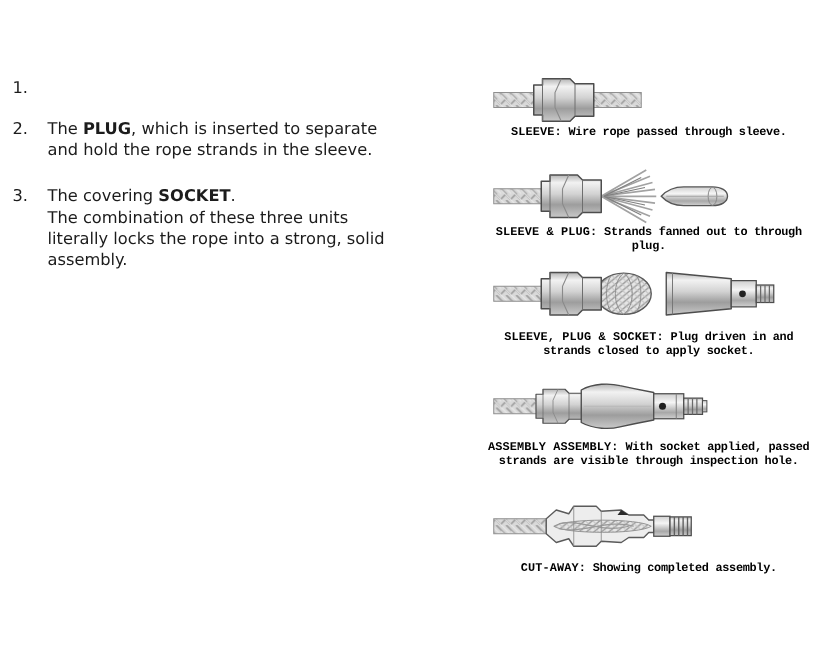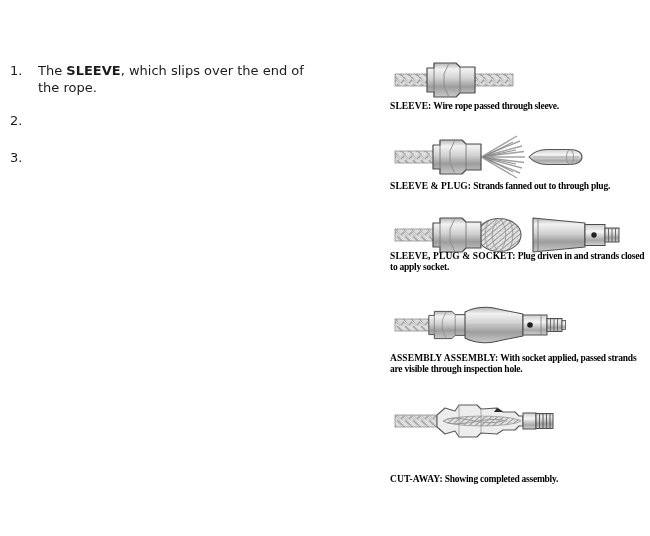--- a/index.html
+++ b/index.html
@@ -10,22 +10,22 @@
   .item{display:flex;margin-bottom:16px;font-size:13px;line-height:17px;}
   .item:nth-child(2){margin-bottom:20px;}
   .num{flex:0 0 28px;}
   .txt{width:272px;}
   .term{font-weight:bold;}
   .note{margin:0;}
 
   
   .fig{position:absolute;left:390px;margin:0;}
   .fig svg{display:block;position:absolute;left:3px;top:0;}
-  .figcap{position:absolute;left:0;width:258px;font-family:Liberation Serif, serif;
-          font-size:9.5px;line-height:10.5px;letter-spacing:-0.25px;color:#000;font-weight:bold;}
+  .figcap{position:absolute;left:0;width:258px;font-family:Liberation Mono, monospace;
+          font-size:9.5px;line-height:10.5px;letter-spacing:-0.25px;color:#000;font-weight:bold;text-align:center;}
   .figcap b{letter-spacing:0.1px;}
   .svgbox{position:absolute;left:3px;}
 </style>
 </head>
 <body>
 
 <svg width="0" height="0" style="position:absolute" aria-hidden="true">
   <defs>
     <linearGradient id="gMetal" x1="0" x2="0" y1="0" y2="1">
       <stop offset="0" stop-color="#b5b5b5"></stop>
@@ -54,27 +54,28 @@
       <path d="M-24,-12 L-17,-12 L-17,-17 L5,-17 L9,-13 L24,-13 L24,13 L9,13 L5,17 L-17,17 L-17,12 L-24,12 Z" fill="url(#gMetal)" stroke="#4d4d4d" stroke-width="1.2" stroke-linejoin="round"></path>
       <path d="M-17,-17 L-17,17 M9,-13 L9,13" stroke="#6e6e6e" stroke-width="0.8" fill="none"></path>
       <path d="M-2,-17 L-7,-6 L-7,6 L-2,17" stroke="#8a8a8a" stroke-width="0.9" fill="none"></path>
     </g>
   </defs>
 </svg>
 
 <ol class="instructions">
   <li class="item">
     <span class="num">1.</span>
-    <div class="txt"><span>The </span><b class="term">SLEEVE</b><span>, which slips over the end of the rope.</span><div class="note"></div></div>
   </li>
   <li class="item">
     <span class="num">2.</span>
+    <div class="txt"><span>The </span><b class="term">PLUG</b><span>, which is inserted to separate and hold the rope strands in the sleeve.</span><div class="note"></div></div>
   </li>
   <li class="item">
     <span class="num">3.</span>
+    <div class="txt"><span>The covering </span><b class="term">SOCKET</b><span>.</span><div class="note">The combination of these three units literally locks the rope into a strong, solid assembly.</div></div>
   </li>
 </ol>
 
 <figure class="fig" style="top:0">
   <svg class="svgbox" style="top:58px" width="250" height="44" viewBox="0 0 250 44">
     <rect x="2" y="16" width="118" height="12" fill="url(#pRope)" stroke="#8f8f8f" stroke-width="0.8"></rect>
     <use href="#sleeveShape" xlink:href="#sleeveShape" transform="translate(58,22)"></use>
   </svg>
   <figcaption class="figcap" style="top:101px"><b>SLEEVE:</b> <span>Wire rope passed through sleeve.</span></figcaption>
 </figure>
@@ -102,21 +103,21 @@
     <ellipse cx="106" cy="25" rx="22" ry="16.5" fill="url(#pWeave)" stroke="#5a5a5a" stroke-width="1.1"></ellipse>
     <path d="M106,8.5 C97,15 97,35 106,41.5 M106,8.5 C115,15 115,35 106,41.5 M96,10.5 C91,16 91,34 96,39.5 M116,10.5 C121,16 121,34 116,39.5" stroke="#8f8f8f" stroke-width="0.8" fill="none"></path>
     <use href="#sleeveShape" xlink:href="#sleeveShape" transform="translate(64,25)"></use>
     <path d="M140,8 L140,42 L192,37 L192,13 Z" fill="url(#gMetal)" stroke="#4d4d4d" stroke-width="1.1" stroke-linejoin="round"></path>
     <path d="M145,8.4 L145,41.6" stroke="#777777" stroke-width="0.8"></path>
     <rect x="192" y="14.5" width="20" height="21" fill="url(#gPlug)" stroke="#4d4d4d" stroke-width="1"></rect>
     <circle cx="201" cy="25" r="2.7" fill="#222222"></circle>
     <rect x="212" y="18" width="14" height="14" fill="url(#gMetal)" stroke="#4d4d4d" stroke-width="1"></rect>
     <path d="M215.5,18 L215.5,32 M219,18 L219,32 M222.5,18 L222.5,32" stroke="#6a6a6a" stroke-width="1"></path>
   </svg>
-  <figcaption class="figcap" style="top:251px"><b>SLEEVE, PLUG &amp; SOCKET:</b> <span>Plug driven in and strands closed to apply socket.</span></figcaption>
+  <figcaption class="figcap" style="top:265px"><b>SLEEVE, PLUG &amp; SOCKET:</b> <span>Plug driven in and strands closed to apply socket.</span></figcaption>
 </figure>
 
 <figure class="fig" style="top:0">
   <svg class="svgbox" style="top:300px" width="250" height="52" viewBox="0 0 250 52">
     <rect x="2" y="19" width="37" height="12" fill="url(#pRope)" stroke="#8f8f8f" stroke-width="0.8"></rect>
     <use href="#sleeveShape" xlink:href="#sleeveShape" transform="translate(55,25) scale(0.8)"></use>
     <path d="M72,12 C82,6.5 95,6.5 103,8.5 C112,10.5 122,12.5 130,14 L130,36 C122,37.5 112,39.5 103,41.5 C95,43.5 82,43.5 72,38 Z" fill="url(#gMetal)" stroke="#4d4d4d" stroke-width="1.1" stroke-linejoin="round"></path>
     <path d="M74,25 L128,25" stroke="#b5b5b5" stroke-width="0.7"></path>
     <rect x="130" y="15" width="24" height="20" fill="url(#gPlug)" stroke="#4d4d4d" stroke-width="1"></rect>
     <circle cx="137" cy="25" r="2.8" fill="#1f1f1f"></circle>
@@ -133,14 +134,14 @@
     <rect x="2" y="21" width="42" height="12" fill="url(#pRope)" stroke="#8f8f8f" stroke-width="0.8"></rect>
     <path d="M44,21 L52,14 L62,17 L66,11 L84,11 L88,15 L104,14 L110,18 L122,18 L126,22 L130,22 L130,32 L126,32 L122,36 L110,36 L104,40 L88,39 L84,43 L66,43 L62,37 L52,40 L44,33 Z" fill="#ededed" stroke="#5a5a5a" stroke-width="1.1" stroke-linejoin="round"></path>
     <path d="M50,27 C60,20.5 118,20.5 128,27 C118,33.5 60,33.5 50,27 Z" fill="url(#pWeave)" stroke="#8a8a8a" stroke-width="0.7"></path>
     <path d="M54,25 C70,21 90,33 110,27 M54,29 C74,33 94,21 114,27" stroke="#9a9a9a" stroke-width="1" fill="none"></path>
     <path d="M104,14 L110,18 L101,18 Z" fill="#2b2b2b"></path>
     <path d="M66,11 L66,43 M88,15 L88,39" stroke="#8d8d8d" stroke-width="0.7"></path>
     <rect x="130" y="19" width="13" height="16" fill="url(#gPlug)" stroke="#4d4d4d" stroke-width="1"></rect>
     <rect x="143" y="19.5" width="17" height="15" fill="url(#gMetal)" stroke="#4d4d4d" stroke-width="1"></rect>
     <path d="M146.5,19.5 L146.5,34.5 M150,19.5 L150,34.5 M153.5,19.5 L153.5,34.5 M157,19.5 L157,34.5" stroke="#5f5f5f" stroke-width="1.1"></path>
   </svg>
-  <figcaption class="figcap" style="top:474px"><b>CUT-AWAY:</b> <span>Showing completed assembly.</span></figcaption>
+  <figcaption class="figcap" style="top:450px"><b>CUT-AWAY:</b> <span>Showing completed assembly.</span></figcaption>
 </figure>
 
 </body></html>

